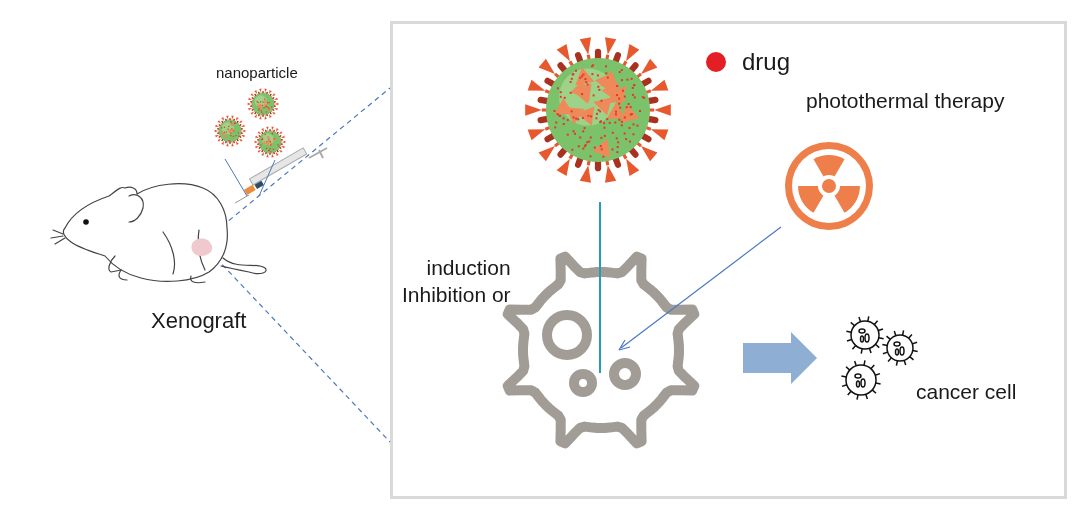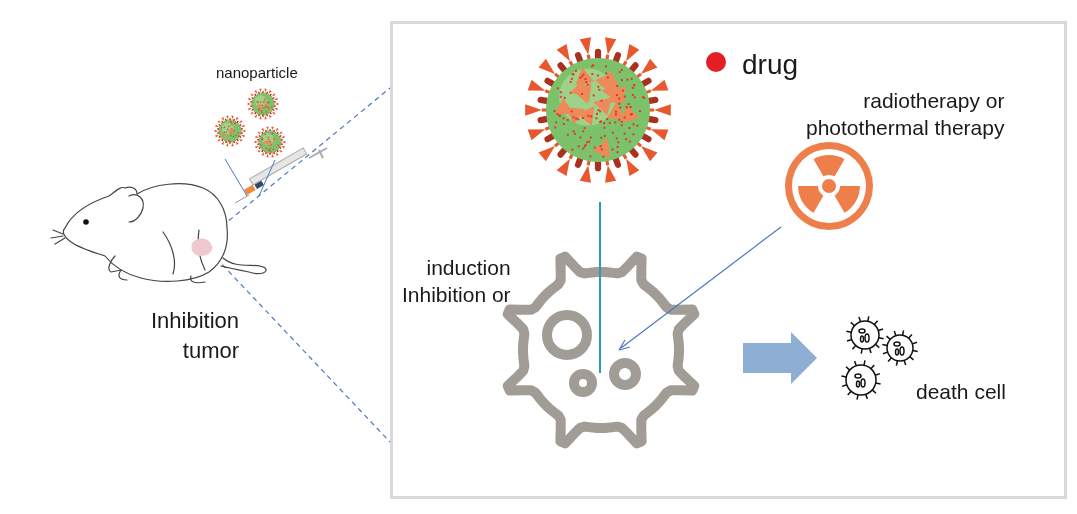--- a/index.html
+++ b/index.html
@@ -2,21 +2,21 @@
 <html><head>
   <meta charset="utf-8">
   <style>
     html, body { margin: 0; padding: 0; background: #ffffff; }
     body { width: 1077px; height: 514px; position: relative; overflow: hidden;
            font-family: "Liberation Sans", "DejaVu Sans", sans-serif; }
     #stage { position: absolute; left: 13px; top: 0; width: 1077px; height: 514px; text-align: right; }
     .lbl { position: absolute; color: #1a1a1a; line-height: 1.18; white-space: nowrap; }
     #lbl-nano { left: 203px; top: 64px; font-size: 15px; }
     #lbl-xeno { left: 138px; top: 306px; font-size: 22px; line-height: 30px; }
-    #lbl-drug { left: 729px; top: 48px; font-size: 28px; }
+    #lbl-drug { left: 729px; top: 48px; font-size: 24px; }
     #lbl-therapy { left: 793px; top: 87px; font-size: 21px; line-height: 27px; }
     #lbl-auto { left: 389px; top: 254px; font-size: 21px; line-height: 27px; }
     #lbl-death { left: 903px; top: 378px; font-size: 21px; line-height: 27px; }
   </style>
 </head>
 <body>
 
 <div id="stage">
   <svg id="art" width="1077" height="514" viewBox="0 0 1077 514">
     <defs>
@@ -589,28 +589,26 @@
           <circle cx="848" cy="380" r="15"></circle>
           <ellipse cx="845" cy="376" rx="3" ry="2" fill="none"></ellipse>
           <ellipse cx="850" cy="383" rx="2" ry="4" fill="none"></ellipse>
           <ellipse cx="845" cy="384" rx="1.5" ry="3" fill="none"></ellipse>
         </g>
       </g>
   </svg>
 
   <div class="lbl" id="lbl-nano">nanoparticle</div>
   <div class="lbl" id="lbl-xeno">
-    <div>Inhibition</div>
-    <div>tumor</div>
+    <div>Xenograft</div>
   </div>
   <div class="lbl" id="lbl-drug">drug</div>
   <div class="lbl" id="lbl-therapy">
-    <div>radiotherapy or</div>
     <div>photothermal therapy</div>
   </div>
   <div class="lbl" id="lbl-auto">
     <div>induction</div>
     <div>Inhibition or</div>
   </div>
   <div class="lbl" id="lbl-death">
-    <div>death cell</div>
+    <div>cancer cell</div>
   </div>
 </div>
 
 </body></html>

